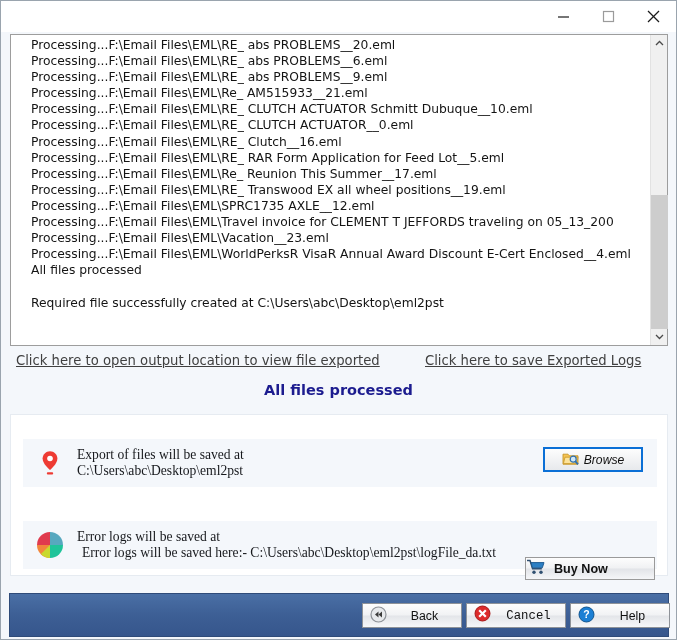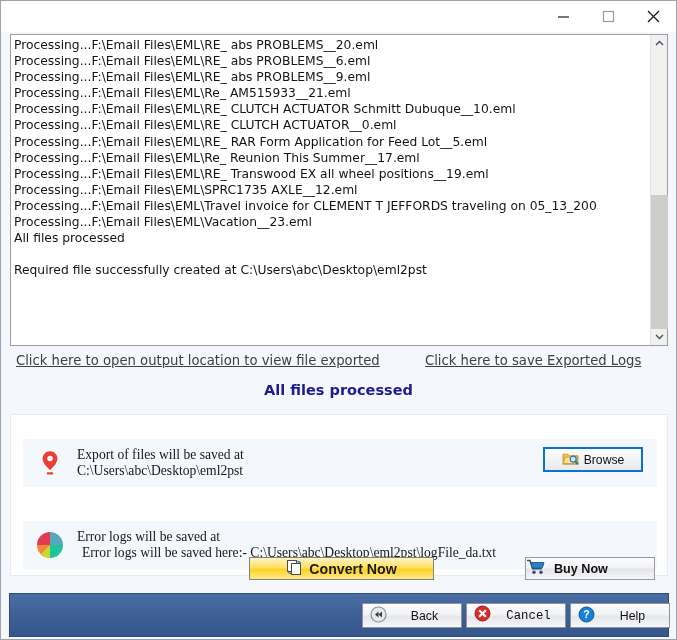--- a/index.html
+++ b/index.html
@@ -36,21 +36,21 @@
     position:absolute; left:9px; top:33px; width:658px; height:312px;
     background:#ffffff; border:1px solid #9d9d9d;
     display:flex;
   }
   .logtext {
     flex:1 1 auto; overflow:hidden; padding:2px 0 0 3px;
     font-family:"DejaVu Sans", sans-serif;
     font-size:12.3px; color:#141414; line-height:16.1px;
     white-space:nowrap;
   }
-  .logline { height:16.1px; overflow:hidden; }
+  .logline { height:16.1px; overflow:hidden;margin-left:17px; }
   .logline.blank { height:16.1px; }
   .scroll {
     width:17px; background:#f0f0f0; border-left:1px solid #e2e2e2;
     position:relative; flex:0 0 17px;
   }
   .sc-arrow {
     position:absolute; left:0; width:17px; height:17px;
     display:flex; align-items:center; justify-content:center;
     color:#505050; font-size:9px;
   }
@@ -111,20 +111,21 @@
   
   .browse {
     position:absolute; right:14px; top:8px;
     width:100px; height:25px;
     border:2px solid #0a6fd6;
     background:linear-gradient(#fdfdfd,#e7e9ec);
     display:flex; align-items:center; justify-content:center; gap:5px;
     font-family:"Liberation Sans", sans-serif;
     font-size:12.2px; color:#111;
     cursor:pointer;
+    font-style:italic;
   }
 
   
   .convert {
     position:absolute; left:248px; top:556px;
     width:185px; height:23px;
     border:1px solid #808080;
     background:linear-gradient(180deg,#fff4c2 0%,#ffe066 45%,#ffd21f 55%,#ffe88f 100%);
     display:flex; align-items:center; justify-content:center; gap:6px;
     font-family:"Liberation Sans", sans-serif;
@@ -187,26 +188,28 @@
   </div>
 
   <div class="logwrap">
     <div class="logtext">
       <div class="logline">Processing...F:\Email Files\EML\RE_ abs PROBLEMS__20.eml</div>
       <div class="logline">Processing...F:\Email Files\EML\RE_ abs PROBLEMS__6.eml</div>
       <div class="logline">Processing...F:\Email Files\EML\RE_ abs PROBLEMS__9.eml</div>
       <div class="logline">Processing...F:\Email Files\EML\Re_ AM515933__21.eml</div>
       <div class="logline">Processing...F:\Email Files\EML\RE_ CLUTCH ACTUATOR Schmitt Dubuque__10.eml</div>
       <div class="logline">Processing...F:\Email Files\EML\RE_ CLUTCH ACTUATOR__0.eml</div>
+      <div class="logline">Processing...F:\Email Files\EML\RE_ Clutch__16.eml</div>
       <div class="logline">Processing...F:\Email Files\EML\RE_ RAR Form Application for Feed Lot__5.eml</div>
       <div class="logline">Processing...F:\Email Files\EML\Re_ Reunion This Summer__17.eml</div>
       <div class="logline">Processing...F:\Email Files\EML\RE_ Transwood EX all wheel positions__19.eml</div>
       <div class="logline">Processing...F:\Email Files\EML\SPRC1735 AXLE__12.eml</div>
       <div class="logline">Processing...F:\Email Files\EML\Travel invoice for CLEMENT T JEFFORDS traveling on 05_13_200</div>
       <div class="logline">Processing...F:\Email Files\EML\Vacation__23.eml</div>
+      <div class="logline">Processing...F:\Email Files\EML\WorldPerksR VisaR Annual Award Discount E-Cert Enclosed__4.eml</div>
       <div class="logline">All files processed</div>
       <div class="logline blank"></div>
       <div class="logline">Required file successfully created at C:\Users\abc\Desktop\eml2pst</div>
     </div>
     <div class="scroll">
       <div class="sc-arrow up">
         <svg width="9" height="7" viewBox="0 0 9 7">
             <polyline points="1,5 4.5,1.5 8,5" fill="none" stroke="#4a4a4a" stroke-width="1.3"></polyline>
           </svg>
       </div>
@@ -263,31 +266,20 @@
           <path d="M14 14 L5 23 A13 13 0 0 0 14 27 Z" fill="#c8d92e"></path>
         </svg>
       </div>
       <div class="infotxt">
         <span class="l2">Error logs will be saved at</span>
         <span class="l2 indent">Error logs will be saved here:- C:\Users\abc\Desktop\eml2pst\logFile_da.txt</span>
       </div>
     </div>
   </div>
 
-  <div class="convert">
-    <span>
-      <svg width="17" height="17" viewBox="0 0 17 17">
-        <rect x="1.5" y="1.5" width="9" height="11" fill="#ffffff" stroke="#4d4d4d" stroke-width="1"></rect>
-        <rect x="5.5" y="4.5" width="9" height="11" fill="#ffffff" stroke="#4d4d4d" stroke-width="1"></rect>
-        <path d="M11.5 2.5a3 3 0 0 1 3 3" fill="none" stroke="#3c6fae" stroke-width="1.3"></path>
-        <path d="M5 14.5a3 3 0 0 1-3-3" fill="none" stroke="#3c6fae" stroke-width="1.3"></path>
-      </svg>
-    </span>
-    <span>Convert Now</span>
-  </div>
 
   <div class="buynow">
     <span>
       <svg width="20" height="16" viewBox="0 0 20 16">
         <path d="M1 1.5h3l2.6 8.2h9.2" fill="none" stroke="#2f4f70" stroke-width="1.5"></path>
         <path d="M5 3.6h13l-1.7 5.2H6.4z" fill="#2b7fc4" stroke="#1f5c93" stroke-width="1"></path>
         <circle cx="8" cy="13.2" r="1.7" fill="#2f4f70"></circle>
         <circle cx="15" cy="13.2" r="1.7" fill="#2f4f70"></circle>
       </svg>
     </span>

